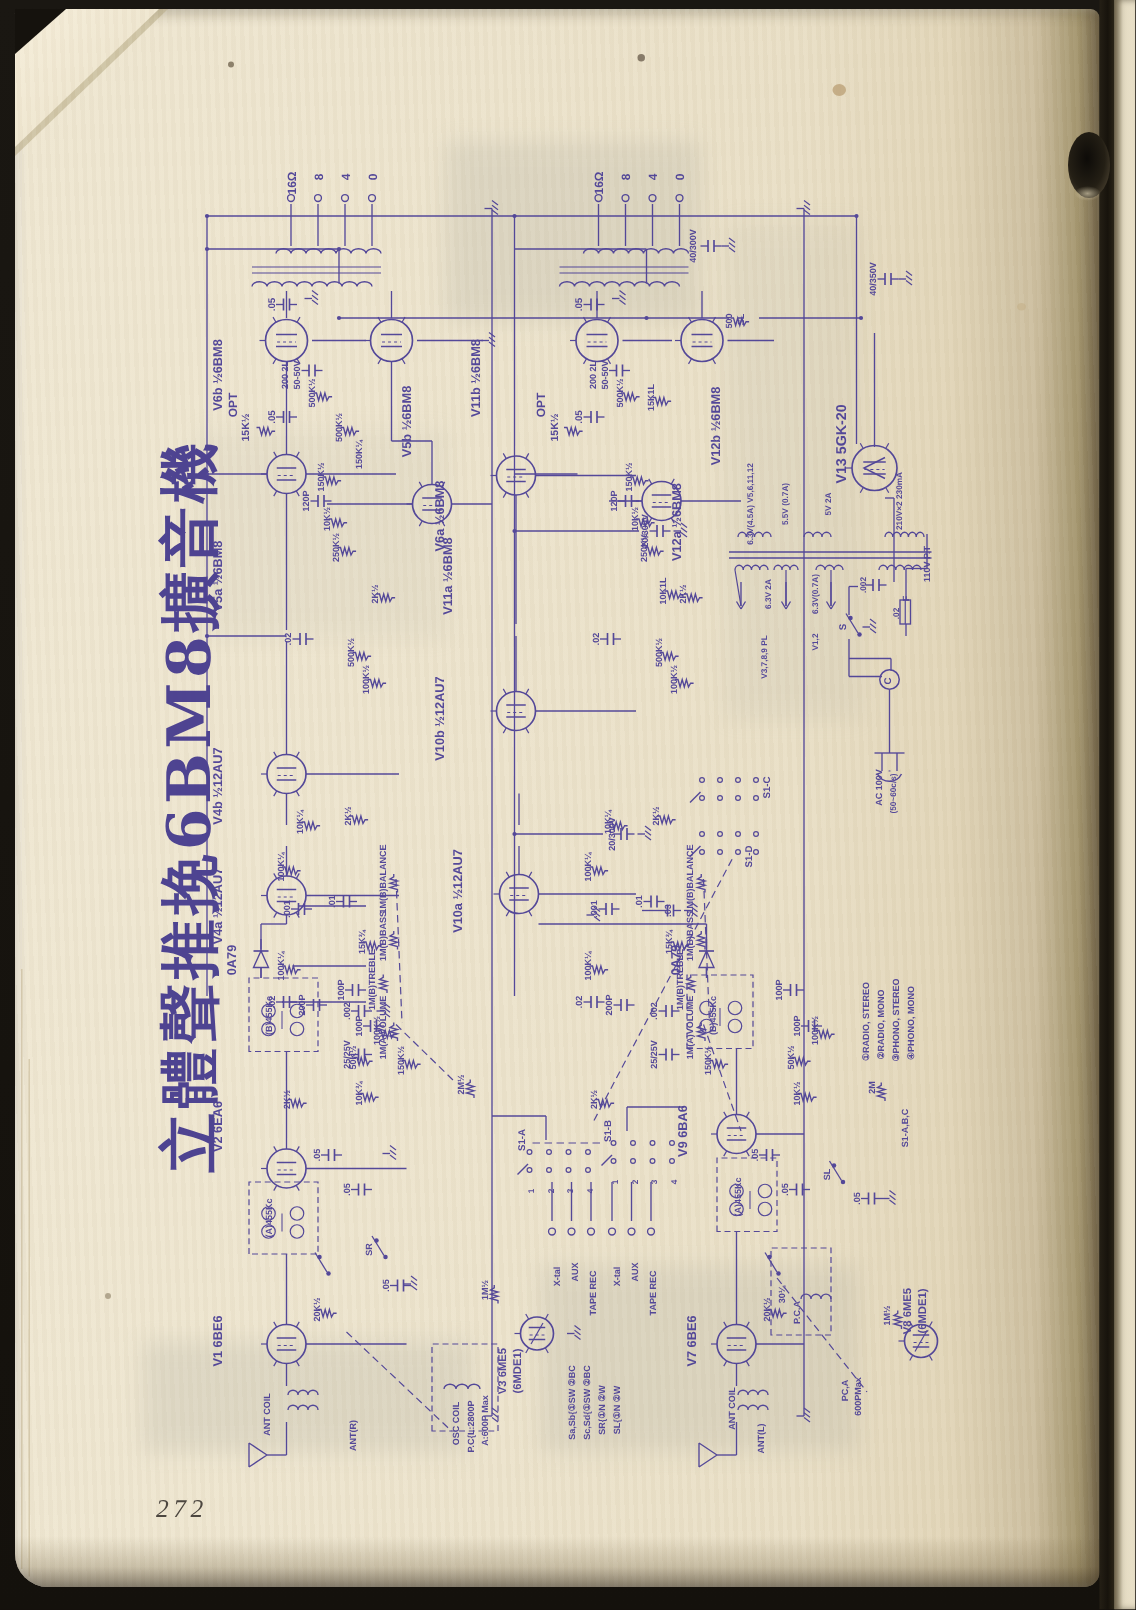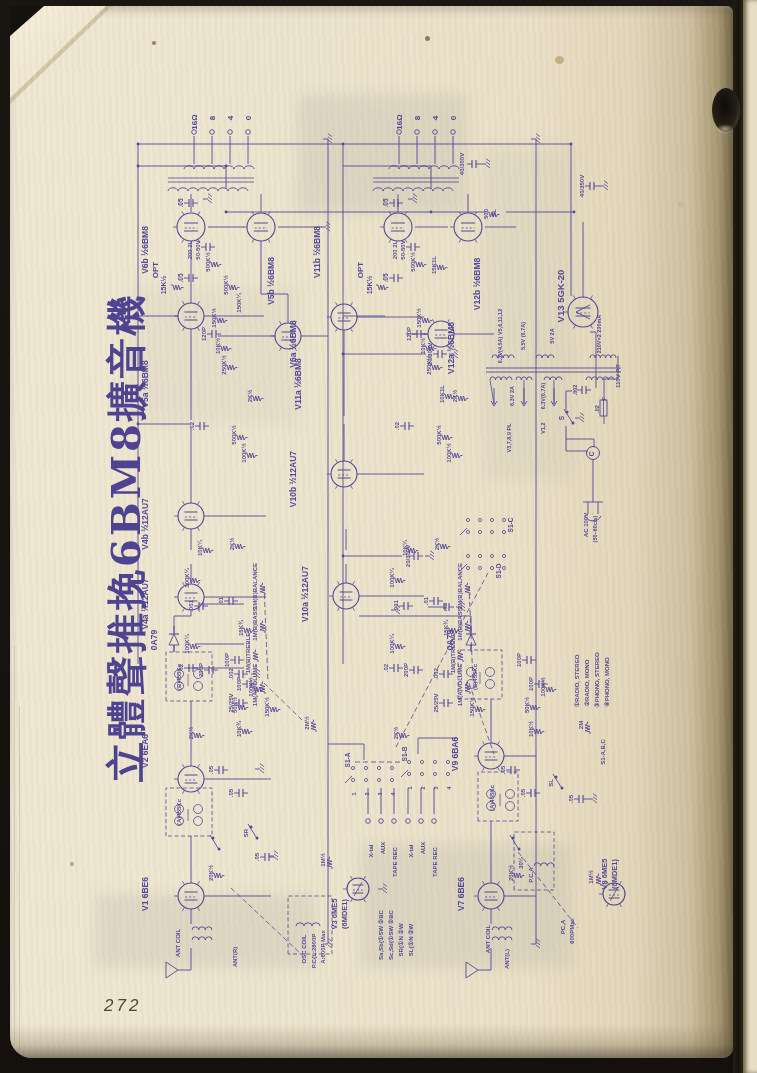--- a/index.html
+++ b/index.html
@@ -27,21 +27,21 @@
   .page-next{position:absolute;left:743px;top:0;width:14px;height:1073px;
     background:linear-gradient(90deg,#b4a785 0%,#e4dbc2 40%,#eae1c9 100%);
     box-shadow:inset 3px 0 4px rgba(40,32,18,.5);}
   .binding-hole{position:absolute;left:712px;top:88px;width:28px;height:44px;border-radius:50%;
     background:radial-gradient(ellipse at 45% 40%,#0d0b08 0%,#241f15 55%,#4a4130 85%,transparent 100%);}
   .binding-hole-glint{position:absolute;left:716px;top:124px;width:18px;height:10px;border-radius:50%;
     background:radial-gradient(ellipse,#d8cdae 0%,transparent 70%);opacity:.7;}
   .edge-line{position:absolute;width:1px;background:#c6b896;opacity:.6;}
   .showthrough{position:absolute;background:#a8a89c;filter:blur(7px);opacity:.22;pointer-events:none;}
   .stain{position:absolute;border-radius:50%;pointer-events:none;}
-  .page-number{position:absolute;left:94px;top:990px;font-family:Liberation Sans, sans-serif;
+  .page-number{position:absolute;left:94px;top:990px;font-family:Liberation Serif, serif;
     font-style:italic;font-size:17px;letter-spacing:3px;color:#4d4740;}
   .schematic-wrap{position:absolute;left:86px;top:86px;width:537px;height:892px;}
   .schematic-wrap svg{width:892px;height:537px;transform:rotate(-90deg) translate(-892px,0);transform-origin:0 0;display:block;opacity:.94;}
   text{font-family:"Liberation Sans",sans-serif;font-weight:600;}
   .cjk-title{font-family:"DejaVu Serif","Liberation Serif",serif;font-weight:700;}
 </style>
 </head>
 <body>
 
 <div class="photo">

